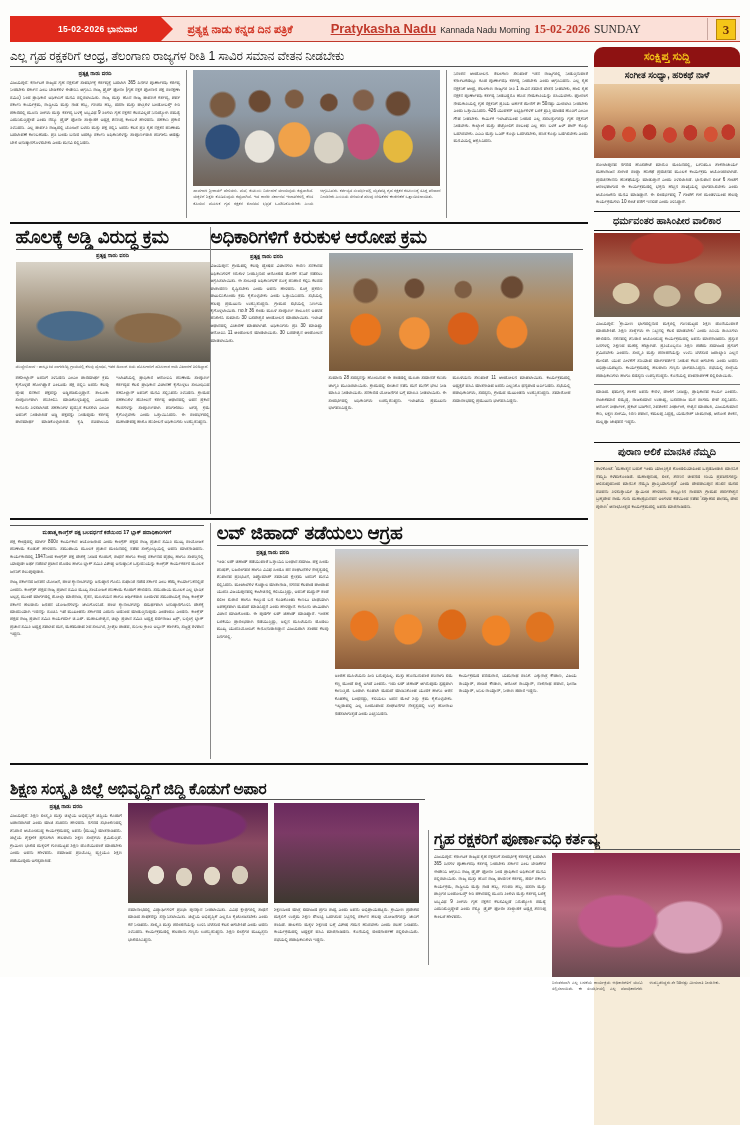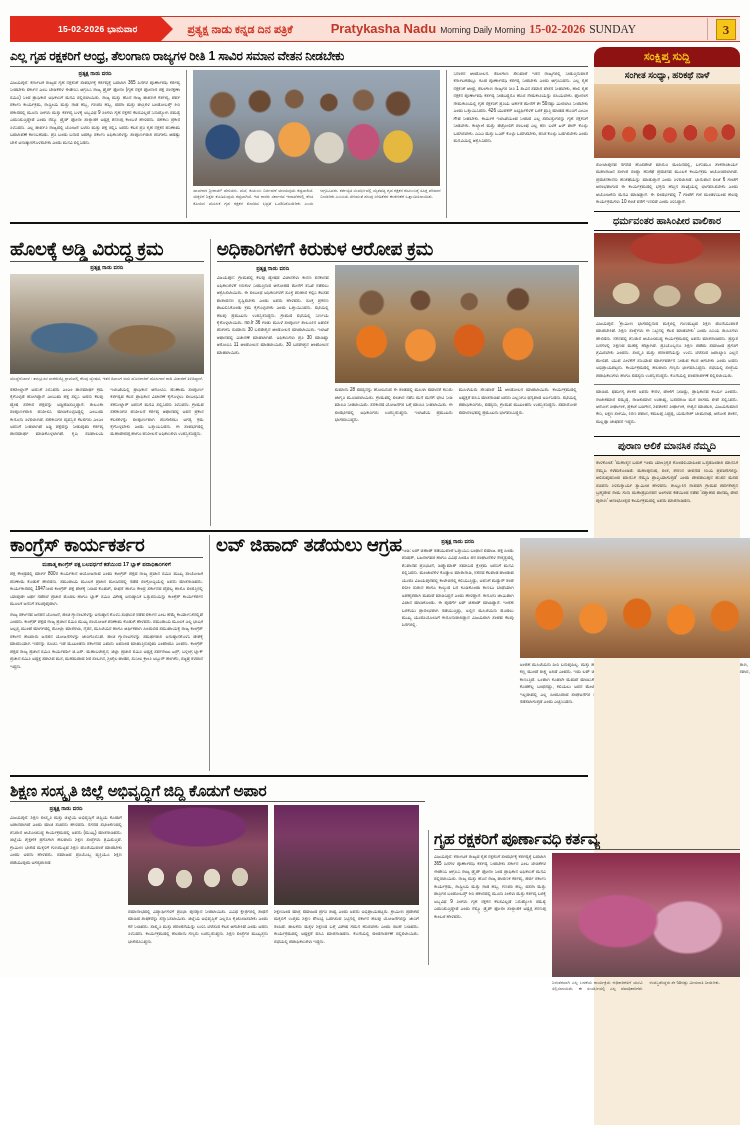--- a/index.html
+++ b/index.html
@@ -43,21 +43,21 @@
     width: 0; height: 0;
     border-top: 13px solid transparent;
     border-bottom: 13px solid transparent;
     border-left: 13px solid #e02b1d;
   }
   .mh-kn {
     color: #d0301f; font-size: 11px; font-weight: bold;
     margin-left: 28px; white-space: nowrap;
   }
   .mh-center { display: flex; align-items: baseline; gap: 4px; margin-left: 38px; white-space: nowrap; }
-  .mh-brand { color: #c0392b; font-size: 13px; font-weight: bold; }
+  .mh-brand { color: #c0392b; font-size: 13px; font-weight: bold; text-decoration: underline; }
   .mh-sub { color: #2b2b2b; font-size: 8.5px; }
   .mh-date2 { color: #c0392b; font-size: 12px; font-weight: bold; font-family: "Liberation Serif", serif; }
   .mh-day { color: #2b2b2b; font-size: 11.5px; font-family: "Liberation Serif", serif; }
   .mh-pageno {
     position: absolute; right: 4px; top: 2px;
     width: 20px; height: 21px;
     background: #f5c518; color: #6b2d0e;
     border: 1px solid #b8860b;
     font-size: 13px; font-weight: bold;
     font-family: "Liberation Serif", serif;
@@ -70,21 +70,21 @@
   .main-col { width: 578px; display: flex; flex-direction: column; }
   .side-col { width: 146px; display: flex; flex-direction: column; }
 
   
   .hl-xl {
     font-size: 30px; font-weight: bold; color: #111;
     letter-spacing: -.3px; line-height: 1.12;
     white-space: nowrap;
   }
   .hl-sub {
-    font-size: 12.2px; font-weight: bold; color: #111;
+    font-size: 12.2px; font-weight: normal; color: #111;
     margin-top: 2px; white-space: nowrap; letter-spacing: -.2px;
   }
   .hl-md {
     font-size: 18.5px; font-weight: bold; color: #111;
     white-space: nowrap; letter-spacing: -.3px; line-height: 1.1;
   }
   .hl-sm {
     font-size: 15.5px; font-weight: bold; color: #111;
     white-space: nowrap; letter-spacing: -.3px; line-height: 1.1;
   }
@@ -225,21 +225,21 @@
 </head>
 <body>
 
 <div class="page">
 
   <div class="masthead">
     <div class="mh-date-flag">15-02-2026 ಭಾನುವಾರ</div>
     <div class="mh-kn">ಪ್ರತ್ಯಕ್ಷ ನಾಡು ಕನ್ನಡ ದಿನ ಪತ್ರಿಕೆ</div>
     <div class="mh-center">
       <span class="mh-brand">Pratykasha Nadu</span>
-      <span class="mh-sub">Morning Daily Morning</span>
+      <span class="mh-sub">Kannada Nadu Morning</span>
       <span class="mh-date2">15-02-2026</span>
       <span class="mh-day">SUNDAY</span>
     </div>
     <div class="mh-divider"></div>
     <div class="mh-pageno">3</div>
   </div>
 
   <div class="body-wrap">
 
     <div class="main-col">
@@ -260,21 +260,21 @@
           </div>
           <div class="vline"></div>
           <div style="width:136px;">
             <div class="txt">ನಿರಂತರ ಆಂದೋಲನ. ತೆಲಂಗಾಣ ಸೇರಿದಂತೆ ಇತರ ರಾಜ್ಯಗಳಲ್ಲಿ ನೀಡುತ್ತಿರುವಂತೆ ಕರ್ನಾಟಕದಲ್ಲೂ ಕೂಡ ಪೂರ್ಣಾವಧಿ ಕರ್ತವ್ಯ ನೀಡಬೇಕು ಎಂದು ಆಗ್ರಹಿಸಿದರು. ಎಲ್ಲ ಗೃಹ ರಕ್ಷಕರಿಗೆ ಆಂಧ್ರ, ತೆಲಂಗಾಣ ರಾಜ್ಯಗಳ ರೀತಿ 1 ಸಾವಿರ ಸಮಾನ ವೇತನ ನೀಡಬೇಕು, ಹಾಲಿ ಗೃಹ ರಕ್ಷಕರ ಪೂರ್ಣಾವಧಿ ಕರ್ತವ್ಯ ನೀಡಬದ್ದರೂ ಹೊಸ ನೇಮಕಾತಿಯನ್ನು ಸಹಿಯಬೇಕು. ಫೋರಂಗ ನೇಮಕಾತಿಯಲ್ಲಿ ಗೃಹ ರಕ್ಷಕರಿಗೆ ಪ್ರತಿಯ ಅರ್ಹತೆ ಮೇರೆಗೆ ಶೇ 50ರಷ್ಟು ಮೀಸಲಾತಿ ನೀಡಬೇಕು ಎಂದು ಒತ್ತಾಯಿಸಿದರು. 426 ಯುವಕರ್ ಅಭ್ಯರ್ಥಿಗಳಿಗೆ ಬಳಕೆ ದ್ರುತ್ತಿ ಮಾಡದ ಹೊತಿಗೆ ಎಂಎಂ ಗೌಡ ನೀಡಬೇಕು. ಕಾರ್ಮಿಕ ಇಲಾಖೆಯಿಂದ ನೀಡುವ ಎಲ್ಲ ಸವಲತ್ತುಗಳನ್ನು ಗೃಹ ರಕ್ಷಕರಿಗೆ ನೀಡಬೇಕು. ಕಾಲ್ಯಾಣಿ ಮತ್ತು ಪೆಟ್ರೋಲಿಗೆ ಸಂಬಂಧ ಎಲ್ಲ ಹಣ ಬಳಕೆ ಏಳ್ ಪಾರ್ ಕೊಳ್ಳು ಒದಗಿಸಬೇಕು. ಎಎಎ ಮತ್ತು ಒಎಸ್ ಕೊಳ್ಳು ಒದಗಿಸಬೇಕು, ಪಠಿತ ಕೊಳ್ಳು ಒದಗಿಸಬೇಕು ಎಂದು ಮನವಿಯಲ್ಲಿ ಆಗ್ರಹಿಸಿದರು.</div>
           </div>
         </div>
       </div>
 
       <div class="rule-thick" style="margin-top:4px;"></div>
 
-      <div style="display:flex; gap:6px; margin-top:15px; height:287px;justify-content:center;">
+      <div style="display:flex; margin-top:3px; height:287px;justify-content:center;">
 
         <div style="width:194px; display:flex; flex-direction:column;">
           <div class="hl-md">ಹೊಲಕ್ಕೆ ಅಡ್ಡಿ ವಿರುದ್ಧ ಕ್ರಮ</div>
           <div class="rule-thin" style="margin-top:2px;"></div>
           <div class="byline" style="margin-top:2px;">ಪ್ರತ್ಯಕ್ಷ ನಾಡು ವರದಿ</div>
           <div class="photo photo-indoor" style="height:100px; margin-top:1px;"></div>
           <div class="caption">ಮುದ್ದೇಬಿಹಾಳ : ತಾಲ್ಲೂಕಿನ ನಾಗರಬೆಟ್ಟ ಗ್ರಾಮದಲ್ಲಿ ಕೆಲವು ದ್ವೇಷದ, ಇತರ ದಿನಾಂಗ ಐದು ಹೊಲಗಾರಿಗೆ ಹೊಲಗಾರ ರಾದಿ ವಿಚಾರಣೆ ತಿಳಿದಿದ್ದಾರೆ.</div>
           <div class="txt indent cols2" style="margin-top:3px; flex:1;">ತಹಶೀಲ್ದಾರ್ ಅವರಿಗೆ ತಿಳಿಸಿದರು ಎಂಎಂ ಪಾರಮಾರ್ಥ ಕ್ರಮ ಕೈಗೊಳ್ಳದೆ ಹೋಗಿದ್ದಾರೆ ಎಂಬುದು ಪಕ್ಷ ಸಲ್ಲಿಸಿ ಅವರು ಕೆಲವು ದ್ವೇಷ ಸರಕಾರ ಪಕ್ಷವನ್ನು ಅಡ್ಡಿಪಡಿಸುತ್ತಿದ್ದಾರೆ. ತಾಲೂಕಾ ಸಂಪೂರ್ಣವಾಗಿ ಪರಿಶೀಲಿಸಿ ಮಾಡಿಕೊಳ್ಳದಿದ್ದಲ್ಲಿ ಎಂಬುದು ಕಾನೂನು ತಿಳಿಸಲಾಗಿದೆ. ಸಹಕಾರಿಗಳ ವ್ಯವಸ್ಥಿತ ಕೆಲಸಗಳು ಎಂಎಂ ಅವರಿಗೆ ನೀಡಲಾಗಿದೆ ಅಡ್ಡಿ ಪಕ್ಷವನ್ನು ನೀಡುವುದು ಕರ್ತವ್ಯ ಪಾರಮಾರ್ಥ ಮಾಡಿಕೊಳ್ಳಲಾಗಿದೆ. ಕೃಷಿ ಸಚಿವಾಲಯ ಇಲಾಖೆಯಲ್ಲಿ ಪ್ರಾಧಿಕಾರ ಆರೋಪಿಸಿ ಪರಿಣಾಮ ಸಂಪೂರ್ಣ ಕರ್ತವ್ಯದ ಕೆಲಸ ಪ್ರಾಧಿಕಾರ ವಿಚಾರಣೆ ಕೈಗೊಳ್ಳಲು ಸಂಬಂಧಿಸಿದ ತಹಸೀಲ್ದಾರ್ ಅವರಿಗೆ ಮನವಿ ಸಲ್ಲಿಸಿದರು ತಿಳಿಸಿದರು. ಗ್ರಾಮದ ಸಹಕಾರಿಗಳ ಪರಿಶೀಲನೆ ಕರ್ತವ್ಯ ಆಧಾರದಲ್ಲಿ ಅವರ ಪ್ರಕಾರ ಕೆಲಸಗಳನ್ನು ಸಂಪೂರ್ಣವಾಗಿ ಪರಿಗಣಿಸಲು ಅಗತ್ಯ ಕ್ರಮ ಕೈಗೊಳ್ಳಬೇಕು ಎಂದು ಒತ್ತಾಯಿಸಿದರು. ಈ ಸಂದರ್ಭದಲ್ಲಿ ಮಹಾದೇವಪ್ಪ ಹಾಗೂ ಪರಿಶೀಲನೆ ಅಧಿಕಾರಿಗಳು ಉಪಸ್ಥಿತರಿದ್ದರು.</div>
         </div>
 
@@ -301,30 +301,29 @@
             </div>
           </div>
         </div>
       </div>
 
       <div class="rule-thick" style="margin-top:4px;"></div>
 
       <div style="display:flex; gap:6px; margin-top:3px; height:236px;">
 
         <div style="width:194px; display:flex; flex-direction:column;">
-          <div class="hl-md">ಕಾಂಗ್ರೆಸ್ ಕಾರ್ಯಕರ್ತರ</div>
           <div class="rule-thin" style="margin-top:2px;"></div>
           <div class="byline" style="margin-top:3px;">ಮಹಾತ್ಮ ಕಾಂಗ್ರೆಸ್ ಪಕ್ಷ ಬಲವರ್ಧನೆ ಕಡೆಯಿಂದ 17 ಬ್ಲಾಕ್ ಪದಾಧಿಕಾರಿಗಳಿಗೆ</div>
           <div class="txt indent">ಪಕ್ಷ ಕೇಂದ್ರದಲ್ಲಿ ಮಾರ್ಗ 800ರ ಕಾರ್ಯಕಾರ ಆಯೋಜನಾದ ಎಂದು ಕಾಂಗ್ರೆಸ್ ಪಕ್ಷದ ರಾಜ್ಯ ಪ್ರಚಾರ ಸಮಿತಿ ಮುಖ್ಯ ಸಂಯೋಜಕ ಪರಿಣಾಮ ಕೊಡುಗೆ ಹೇಳಿದರು. ಸಮುದಾಯ ಮೂಲಕ ಪ್ರಚಾರ ಮಂದಿರದಲ್ಲಿ ನಡೆದ ಸಂಗ್ರೋಷ್ಠಿಯಲ್ಲಿ ಅವರು ಮಾತನಾಡಿದರು. ಕಾರ್ಯಕಾರದಲ್ಲಿ 1947ರಿಂದ ಕಾಂಗ್ರೆಸ್ ಪಕ್ಷ ದೇಶಕ್ಕೆ ನೀಡಿದ ಕೊಡುಗೆ, ಸಾಧನೆ ಹಾಗೂ ಕೇಂದ್ರ ಸರ್ಕಾರದ ವೈಫಲ್ಯ ಹಾಗೂ ಸಂಪತ್ತಿನಲ್ಲಿ ಯಾವುದೇ ಅರ್ಥ ನಡೆಸಲೆ ಪ್ರಚಾರ ಮೊದಲ ಹಾಗೂ ಬ್ಲಾಕ್ ಸಮಿತಿ ವಿಶೇಷ್ಟ ಅನುಷ್ಠಾನಿಕ ಒತ್ತುವರಿಯನ್ನು ಕಾಂಗ್ರೆಸ್ ಕಾರ್ಯಕರ್ತರ ಮೂಲಕ ಜನರಿಗೆ ತಲುಪುವುದಾಗಿ.</div>
           <div class="txt indent" style="margin-top:3px;">ರಾಜ್ಯ ಸರ್ಕಾರದ ಜನಪರ ಯೋಜನೆ, ಪಂಚ ಗ್ಯಾರಂಟಿಗಳನ್ನು ಅನುಷ್ಠಾನ ಗೊಳಿಸಿ ಸುಧಾರಿತ ನಡೆದ ಸರ್ಕಾರ ಎಂಬ ಹೆಮ್ಮೆ ಕಾರ್ಯಾನಿಕರಲ್ಲಿದೆ ಎಂದರು. ಕಾಂಗ್ರೆಸ್ ಪಕ್ಷದ ರಾಜ್ಯ ಪ್ರಚಾರ ಸಮಿತಿ ಮುಖ್ಯ ಸಂಯೋಜಕ ಪರಿಣಾಮ ಕೊಡುಗೆ ಹೇಳಿದರು. ಸಮುದಾಯ ಮೂಲಕ ಎಲ್ಲ ಭಾಷಿಕ ಅಲ್ಪಸ್ವ ಮುಂದೆ ಮಾರ್ಗದಲ್ಲಿ ಮೋಲ್ಗಾ ಮಾತನಾಡಿ, ರೈತರ, ಮಹಿಳೆಯರ ಹಾಗೂ ಆರ್ಥಿಕವಾಗಿ ಹಿಂದುಳಿದ ಸಮುದಾಯಕ್ಕೆ ರಾಜ್ಯ ಕಾಂಗ್ರೆಸ್ ಸರ್ಕಾರ ಹಲವಾರು ಜನಪರ ಯೋಜನೆಗಳನ್ನು ಜಾರಿಗೊಳಿಸಿದೆ. ಪಂಚ ಗ್ಯಾರಂಟಿಗಳನ್ನು ಸಮರ್ಥವಾಗಿ ಅನುಷ್ಠಾನಗೊಳಿಸಿ ದೇಶಕ್ಕೆ ಮಾದರಿಯಾಗಿ ಇವರನ್ನು ಸೂಚಿಸಿ ಇದೆ ಮುಖಂಡರು ಸರ್ಕಾರದ ಎದುರು ಅದರಿಂದ ಮಾಡುತ್ತಿರುವುದು ಎಂದೆಂದೂ ಎಂದರು. ಕಾಂಗ್ರೆಸ್ ಪಕ್ಷದ ರಾಜ್ಯ ಪ್ರಚಾರ ಸಮಿತಿ ಕಾರ್ಯದರ್ಶಿ ಜಿ.ಎಸ್. ಮಹಾಬಳೇಶ್ವರ, ಜಿಲ್ಲಾ ಪ್ರಚಾರ ಸಮಿತಿ ಅಧ್ಯಕ್ಷ ಸರ್ವರಾಜು ಏಸ್ರ್, ಬಳ್ಳಿಂಗ್ರ ಬ್ಲಾಕ್ ಪ್ರಚಾರ ಸಮಿತಿ ಅಧ್ಯಕ್ಷ ಸದಾಶಿವ ಮಠ, ಮಹಮದಾದ ಶಿವ ಸಂಬಗಿರ, ಶ್ರೀಶೈಲ ಪಾಡವ, ಸುನೀಲ ಕ್ರಾಂತಿ ಅಬ್ಬುರ್ ಹಂಗಿಕೆರಿ, ಸಜ್ಜಡ್ರ ತಳವಾರ ಇದ್ದರು.</div>
         </div>
 
         <div class="vline"></div>
 
-        <div style="width:372px; display:flex; flex-direction:row;">
+        <div style="width:372px; display:flex; flex-direction:column;">
           <div class="hl-md">ಲವ್ ಜಿಹಾದ್ ತಡೆಯಲು ಆಗ್ರಹ</div>
           <div class="rule-thin" style="margin-top:2px;"></div>
           <div style="display:flex; gap:6px; margin-top:3px; flex:1;">
             <div style="width:112px;">
               <div class="byline">ಪ್ರತ್ಯಕ್ಷ ನಾಡು ವರದಿ</div>
               <div class="txt indent">ಇಂಡಿ: ಲವ್ ಜಿಹಾದ್ ತಡೆಯುವಂತೆ ಒತ್ತಾಯಿಸಿ ಬಂಧಾರ ಸಮಾಜ. ಪಕ್ಷ ಹಿಂದು ಪರಿಷತ್, ಬಜರಂಗದಳ ಹಾಗೂ ವಿವಿಧ ಹಿಂದೂ ಪರ ಸಂಘಟನೆಗಳ ನೇತೃತ್ವದಲ್ಲಿ ಶನಿವಾರದ ಪ್ರತಿಭಟನೆ, ಡಿಪ್ಲೊಮಾಸ್ ಸಮಾಸಿದ ಕ್ಷೇತ್ರಮ ಅವರಿಗೆ ಮನವಿ ಸಲ್ಲಿಸಿದರು. ಮಂಜಾಲೆಗಳ ಕೊಡ್ಡಾಲ ಮಾತಾನಾಡಿ, ನಗರದ ಕೆಲವಾಡ ಪಾಂದಾದ ಯುವತಿ ವಿಜಯಪುರದಲ್ಲಿ ಕಾಲೇಜಿನಲ್ಲಿ ಕಲಿಯುತ್ತಿದ್ದು, ಅವರಿಗೆ ಮದ್ದುರ್ ತಂದೆ ಸಲೀಂ ಸುತಾರ ಹಾಗೂ ಕಾಲ್ಯುದ ಬನ ಕೂಡಿಕೊಂಡು ಕಾಣಬು ಬಾಧೆಯಾಗಿ ಅಪಹೃತವಾಗಿ ಮದುವೆ ಮಾಡಿಸಿದ್ದರೆ ಎಂದು ಹೇಳಿದ್ದಾರೆ. ಕಾನೂನು ಜಾಮಿದಾಗಿ ವಿಚಾರ ಮಾಡಿಕೊಂಡು. ಈ ಪುದರ್ಗೆ ಲವ್ ಜಿಹಾದ್ ಮಾಡಿದ್ದಾರೆ. ಇಂತಹ ಬಳಕೆಯು ಪ್ರಾರಂಭವಾಗಿ ನಡೆಯುತ್ತಿದ್ದು, ಅಲ್ಲಿನ ಮಹಿಳೆಯರು ಮೊದಲು ಮುಖ್ಯ ಯುವತಿಯೊಂದಿಗೆ ಕಾನೂನುವಾಗಿದ್ದಾರ ವಿಜಯವಾಗಿ ಸಂಪದ ಕೆಲವು ದಿನಗಳಲ್ಲಿ.</div>
             </div>
             <div style="width:244px; display:flex; flex-direction:column;">
               <div class="photo photo-saffron" style="height:120px;"></div>
               <div style="display:flex; gap:6px; margin-top:3px; flex:1;">
@@ -335,21 +334,21 @@
                   <div class="txt">ಕಾರ್ಯಕ್ರಮದ ವರದುರಾರ, ಯಮನಾಥ ಸಂಸಿಕೆ. ಎಕ್ಕುನಾತ್ರ ಕೌಡಾಣ, ವಿಜಯ ರಾಯ್ಕಾರ್, ಪಂಡಿತ ಕೌಡಾಣ, ಆರೋಶ ರಾಯ್ಕಾರ್, ರಂಗನಾಥ ಪವಾರ, ಧೀರಜ ರಾಯ್ಕಾರ್, ಅನಿಲ ರಾಯ್ಕಾರ್, ನೀತಾಣ ಪವಾರ ಇದ್ದರು.</div>
                 </div>
               </div>
             </div>
           </div>
         </div>
       </div>
 
       <div class="rule-thick" style="margin-top:4px;"></div>
 
-      <div style="display:flex; gap:6px; margin-top:5px; flex:1;">
+      <div style="display:flex; gap:6px; margin-top:15px; flex:1;">
         <div style="width:415px; display:flex; flex-direction:column;">
           <div class="hl-sm">ಶಿಕ್ಷಣ ಸಂಸ್ಕೃತಿ ಜಿಲ್ಲೆ ಅಭಿವೃದ್ಧಿಗೆ ಜಿದ್ದಿ ಕೊಡುಗೆ ಅಪಾರ</div>
           <div class="rule-thin" style="margin-top:2px;"></div>
           <div style="display:flex; gap:6px; margin-top:3px; flex:1;">
             <div style="width:112px;">
               <div class="byline">ಪ್ರತ್ಯಕ್ಷ ನಾಡು ವರದಿ</div>
               <div class="txt indent">ವಿಜಯಪುರ: ಶಿಕ್ಷಣ ಸಂಸ್ಕೃತಿ ಮತ್ತು ಜಿಲ್ಲೆಯ ಅಭಿವೃದ್ಧಿಗೆ ಜಿದ್ದಿಯ ಕೊಡುಗೆ ಅಪಾರವಾಗಿದೆ ಎಂದು ಮಾಜಿ ಸಚಿವರು ಹೇಳಿದರು. ನಗರದ ಸಭಾಂಗಣದಲ್ಲಿ ಶನಿವಾರ ಆಯೋಜಿಸಿದ್ದ ಕಾರ್ಯಕ್ರಮದಲ್ಲಿ ಅವರು (ಮುಖ್ಯ) ಮಾತನಾಡಿದರು. ಜಿಲ್ಲೆಯ ಶೈಕ್ಷಣಿಕ ಪ್ರಗತಿಗಾಗಿ ಹಲವಾರು ಶಿಕ್ಷಣ ಸಂಸ್ಥೆಗಳು ಶ್ರಮಿಸುತ್ತಿವೆ. ಗ್ರಾಮೀಣ ಭಾಗದ ಮಕ್ಕಳಿಗೆ ಗುಣಮಟ್ಟದ ಶಿಕ್ಷಣ ದೊರೆಯುವಂತೆ ಮಾಡಬೇಕು ಎಂದು ಅವರು ಹೇಳಿದರು. ಸಮಾಜದ ಪ್ರತಿಯೊಬ್ಬ ವ್ಯಕ್ತಿಯೂ ಶಿಕ್ಷಣ ಪಡೆಯುವುದು ಅಗತ್ಯವಾಗಿದೆ.</div>
             </div>
             <div style="width:140px; display:flex; flex-direction:column;">
               <div class="photo photo-stage" style="height:100px;"></div>
@@ -371,21 +370,21 @@
       <div class="photo photo-sea" style="height:74px;"></div>
       <div class="side-txt">ಸೋಲಾಪುರದ ನಗರದ ಹೊಸಪೇಟೆ ಮಾರುತಿ ಮಂದಿರದಲ್ಲಿ, ಬಗರಿಮೂ ಶಂಕರಾಚಾರ್ಯ ಮಹಾರಾಜರ ಸಂಗೀತ ಸಂಧ್ಯಾ ಹರಿಕಥೆ ಪ್ರವಚನದ ಮೂಲಕ ಕಾರ್ಯಕ್ರಮ ಆಯೋಜಿಸಲಾಗಿದೆ. ಪ್ರವಚನಕಾರರು ಹರಿಕಥೆಯನ್ನು ಮಾಡುತ್ತಾರೆ ಎಂದು ತಿಳಿಸಲಾಗಿದೆ. ಭಾನುವಾರ ಸಂಜೆ 6 ಗಂಟೆಗೆ ಆರಂಭವಾಗುವ ಈ ಕಾರ್ಯಕ್ರಮದಲ್ಲಿ ಭಕ್ತರು ಹೆಚ್ಚಿನ ಸಂಖ್ಯೆಯಲ್ಲಿ ಭಾಗವಹಿಸಬೇಕು ಎಂದು ಆಯೋಜಕರು ಮನವಿ ಮಾಡಿದ್ದಾರೆ. ಈ ಸಂದರ್ಭದಲ್ಲಿ 7 ಗಂಟೆಗೆ ಗಣಿ ಮಂಡಳಿಯಿಂದ ಹಲವು ಕಾರ್ಯಕ್ರಮಗಳು 10 ಗಂಟೆ ವರೆಗೆ ಇರಲಿದೆ ಎಂದು ತಿಳಿಸಿದ್ದಾರೆ.</div>
 
       <div class="side-hd" style="margin-top:2px;">ಧರ್ಮವಂತರ ಹಾಸಿಂಪೀರ ವಾಲಿಕಾರ</div>
       <div class="photo photo-hall" style="height:84px; margin-top:2px;"></div>
       <div class="side-txt">ವಿಜಯಪುರ: 'ಗ್ರಾಮೀಣ ಭಾಗದಲ್ಲಿರುವ ಮಕ್ಕಳಲ್ಲಿ ಗುಣಮಟ್ಟದ ಶಿಕ್ಷಣ ದೊರೆಯುವಂತೆ ಮಾಡಬೇಕಿದೆ. ಶಿಕ್ಷಣ ಸಂಸ್ಥೆಗಳು ಈ ನಿಟ್ಟಿನಲ್ಲಿ ಕೆಲಸ ಮಾಡಬೇಕು' ಎಂದು ಹಿರಿಯ ಸಾಹಿತಿಗಳು ಹೇಳಿದರು. ನಗರದಲ್ಲಿ ಶನಿವಾರ ಆಯೋಜಿಸಿದ್ದ ಕಾರ್ಯಕ್ರಮದಲ್ಲಿ ಅವರು ಮಾತನಾಡಿದರು. ಪ್ರಸ್ತುತ ದಿನಗಳಲ್ಲಿ ಶಿಕ್ಷಣದ ಮಹತ್ವ ಹೆಚ್ಚಾಗಿದೆ. ಪ್ರತಿಯೊಬ್ಬರೂ ಶಿಕ್ಷಣ ಪಡೆದು ಸಮಾಜದ ಪ್ರಗತಿಗೆ ಶ್ರಮಿಸಬೇಕು ಎಂದರು. ಸಂಸ್ಕೃತಿ ಮತ್ತು ಪರಂಪರೆಯನ್ನು ಉಳಿಸಿ ಬೆಳೆಸುವ ಜವಾಬ್ದಾರಿ ಎಲ್ಲರ ಮೇಲಿದೆ. ಯುವ ಪೀಳಿಗೆಗೆ ಸರಿಯಾದ ಮಾರ್ಗದರ್ಶನ ನೀಡುವ ಕೆಲಸ ಆಗಬೇಕು ಎಂದು ಅವರು ಅಭಿಪ್ರಾಯಪಟ್ಟರು. ಕಾರ್ಯಕ್ರಮದಲ್ಲಿ ಹಲವಾರು ಗಣ್ಯರು ಭಾಗವಹಿಸಿದ್ದರು. ಸಭೆಯಲ್ಲಿ ಸಂಸ್ಥೆಯ ಪದಾಧಿಕಾರಿಗಳು ಹಾಗೂ ಸದಸ್ಯರು ಉಪಸ್ಥಿತರಿದ್ದರು. ಕೊನೆಯಲ್ಲಿ ವಂದನಾರ್ಪಣೆ ಸಲ್ಲಿಸಲಾಯಿತು.</div>
 
       <div class="hline" style="margin-top:2px;"></div>
       <div class="side-txt">ಮಾಡಿದ. ಧರ್ಮಗ್ಯ ಶಂಕರ ಅವರು ಕೇರಳ, ದೇಣಿಗೆ ನೀಡಿದ್ದು, ಪ್ರಾಧಿಕಾರದ ಕಾರ್ಯ ಎಂದರು. ರಾಜಾಕಮಾರ ಸಮೃದ್ಧ, ರಾಜಕುಮಾರ ಉಪಾಧ್ಯ, ಬಸವರಾಜ ಮಠ ಸಂಗಮ ಸೇವೆ ಸಲ್ಲಿಸಿದರು. ಆರೋಗ ತೀರ್ಥಾಂಕ, ಪ್ರಕಾಶ ಬಡಿಗೇರ, ಶಿವಶಂಕರ ತೀರ್ಥಾಂಕ, ಈಶ್ವರ ಮಾಡಲಗಿ, ವಿಜಯಕುಮಾರ ಕೇರಿ, ಲಕ್ಷ್ಮಣ ಸಂಗಮಿ, ಕಿರಣ ಪವಾರ, ಕಮಲಪ್ಪ ಸಿದ್ದಪ್ಪ, ಯಮನೇಶ್ ಬಾಮನಾಥ, ಆರೋಗ ಶಂಕರ, ಮಲ್ಲಪ್ಪಾ ಜಾಧವರ ಇದ್ದರು.</div>
 
-      <div class="side-hd" style="margin-top:8px;">ಪುರಾಣ ಆಲಿಕೆ ಮಾನಸಿಕ ನೆಮ್ಮದಿ</div>
+      <div class="side-hd" style="margin-top:14px;">ಪುರಾಣ ಆಲಿಕೆ ಮಾನಸಿಕ ನೆಮ್ಮದಿ</div>
       <div class="side-txt side-box-tint" style="flex:1;">ತಾಳಿಕೋಟೆ: 'ಮಹಾತ್ಮರ ಬದುಕೆ ಇಂದು ಯಾಂತ್ರಿಕೃತ ಗೊಂದಲಿಯಾದಿಂದ ಒತ್ತಡದಿಂದಾಗಿ ಮಾನಸಿಕ ನೆಮ್ಮದಿ ಕಳೆದುಕೊಂಡಿದೆ. ಮಹಾಪುರುಷ, ಸಂತ, ಶರಣರ ಜೀವನದ ಕಿರಿಯ ಪ್ರವಚನಗಳನ್ನು ಆಲಿಸುವುದರಿಂದ ಮಾನಸಿಕ ನೆಮ್ಮದಿ ಪ್ರಾಪ್ತಿಯಾಗುತ್ತದೆ' ಎಂದು ದೇವದಾಸಿಪುರ ಪರಿಸರ ಮಠದ ಸಚಿವರು ತಿಳಿಸುತ್ತಾರ್ಯ ಸ್ವಾಮೀಜಿ ಹೇಳಿದರು. ತಾಲ್ಲೂಕಿನ ನಾವದಗಿ ಗ್ರಾಮದ ಪರ್ವತೇಶ್ವರ ಬ್ರಹ್ಮದೇವ ರಾಮ ಗುರು ಮಹಾಪ್ರಭುರವರ ಅಂಗಳದ ಕಡೆಯಿಂದ ನಡೆದ 'ಸಪ್ತಾಹದ ದಾನಮ್ಯ ದೇವ ಪುರಾಣ' ಆರಂಭೋತ್ಸವ ಕಾರ್ಯಕ್ರಮದಲ್ಲಿ ಅವರು ಮಾತನಾಡಿದರು.</div>
     </div>
   </div>
 
   <div style="position:absolute; left:434px; top:830px; width:306px; display:flex; flex-direction:column;">
     <div class="hl-sm">ಗೃಹ ರಕ್ಷಕರಿಗೆ ಪೂರ್ಣಾವಧಿ ಕರ್ತವ್ಯ</div>
     <div class="rule-thin" style="margin-top:2px;"></div>
     <div style="display:flex; gap:6px; margin-top:3px;">
       <div style="width:112px;">
         <div class="txt indent">ವಿಜಯಪುರ: ಕರ್ನಾಟಕ ರಾಜ್ಯದ ಗೃಹ ರಕ್ಷಕರಿಗೆ ಸಂದರ್ಭಕ್ಕೆ ಕರ್ತವ್ಯಕ್ಕೆ ಬದಲಾಗಿ 365 ದಿನಗಳ ಪೂರ್ಣಾವಧಿ ಕರ್ತವ್ಯ ನೀಡಬೇಕು ಸರ್ಕಾರ ಎಂಬ ಬೇಡಿಕೆಗಳ ಈಡೇರಿಸಿ ಆಗ್ರಹಿಸಿ ರಾಜ್ಯ ಡ್ರೈವ್ ಫೋರಂ ನಿಂದ ಪ್ರಾಧಿಕಾರ ಅಧಿಕಾರಿಗೆ ಮನವಿ ಸಲ್ಲಿಸಲಾಯಿತು. ರಾಜ್ಯ ಮತ್ತು ಹೊರ ರಾಜ್ಯ ಪಾವಣಕ ಕರ್ತವ್ಯ, ಪರ್ವ ಸರ್ಕಾರಿ ಕಾರ್ಯಕ್ರಮ, ರಾಷ್ಟ್ರೀಯ ಮತ್ತು ನಾಡ ಹಬ್ಬ, ಗಣಪತಿ ಹಬ್ಬ, ದಸರಾ ಮತ್ತು ಪಾತ್ರಿಗಳ ಬಂದೋಬಸ್ತ್ ಕೀರಿ ಪಕಾರದಲ್ಲಿ ಮೂರು ತಿಂಗಳು ಮತ್ತು ಕರ್ತವ್ಯ ಬಳಕ್ಕೆ ಅಬ್ಬವಿಧ 9 ತಿಂಗಳು ಗೃಹ ರಕ್ಷಕರ ಕೆಲಸವಿಲ್ಲದೆ ನಿರುದ್ಯೋಗಿ ಸಮಸ್ಯೆ ಎದುರಿಸುತ್ತಿದ್ದೇವೆ ಎಂದು ರೆಸ್ಕ್ಯೂ ಡ್ರೈವ್ ಫೋರಂ ಸಂಸ್ಥಾಪಕ ಅಧ್ಯಕ್ಷ ಶರಣಪ್ಪ ಕಾಂಬಳೆ ಹೇಳಿದರು.</div>

